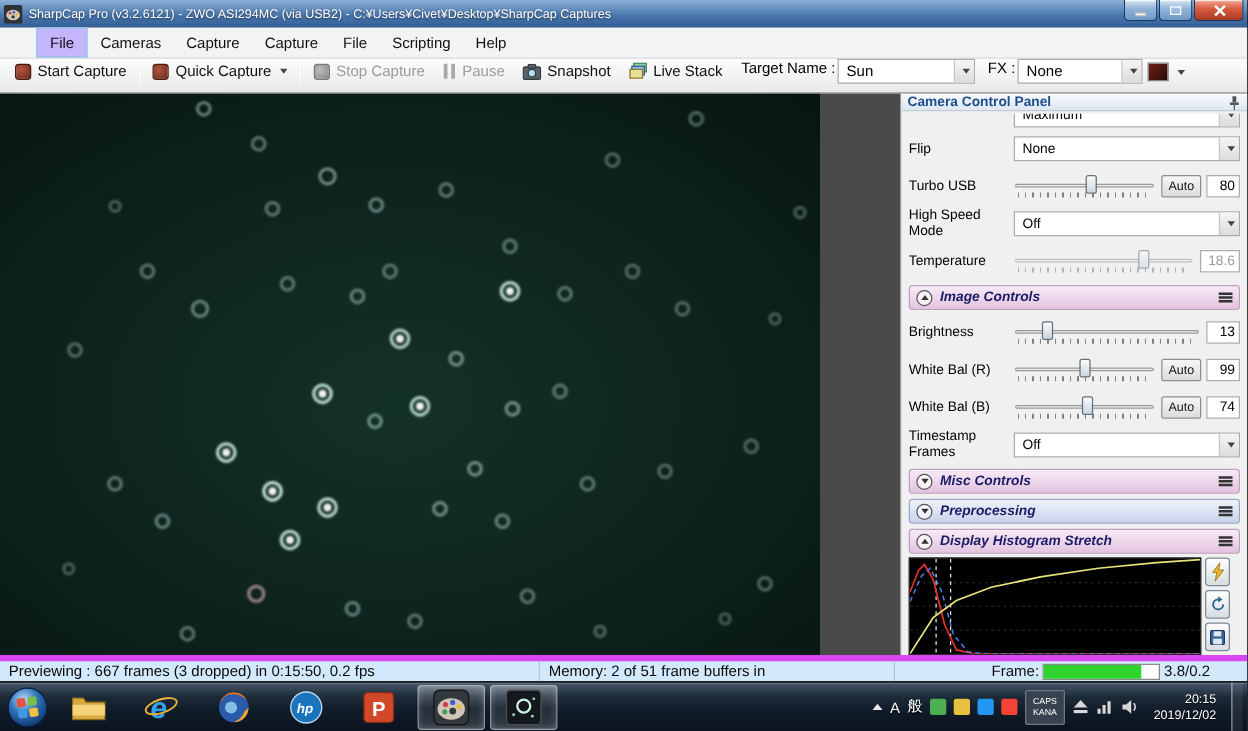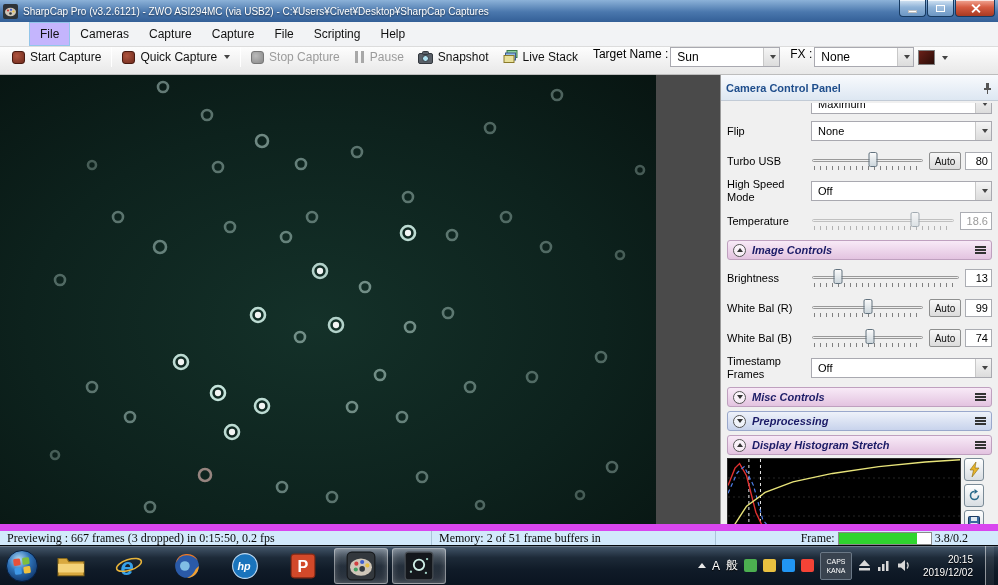--- a/index.html
+++ b/index.html
@@ -39,21 +39,21 @@
   .pause-ico { width:11px; height:12px; display:flex; gap:3px; justify-content:center; }
   .pause-ico span { width:3px; height:12px; background:#a8a8a8; }
 
   
   .main { flex:1 1 auto; display:flex; min-height:0; }
   .image-wrap { width:656px; flex:0 0 auto; background:#08130f; }
   .gap { flex:1; background:#4a4a4a; }
 
   
   .panel { width:278px; flex:0 0 auto; background:#f0f0f0; border-left:1px solid #9a9a9a; display:flex; flex-direction:column; overflow:hidden; }
-  .panel-header { height:26px; background:linear-gradient(#f8fafd,#dde7f2); border-bottom:1px solid #c2cbd6; display:flex; align-items:center; padding:0 5px; flex:0 0 auto; }
+  .panel-header { height:14px; background:linear-gradient(#f8fafd,#dde7f2); border-bottom:1px solid #c2cbd6; display:flex; align-items:center; padding:0 5px; flex:0 0 auto; }
   .panel-title { color:#1f4e8c; font-size:11px; font-weight:bold; flex:1; }
   .panel-body { flex:1; padding:2px 6px 0; overflow:hidden; }
   .clip-row { height:13px; overflow:hidden; }
   .clip-row .combo { margin-left:84px; margin-top:-9px; }
   .crow { display:flex; align-items:center; min-height:30px; }
   .crow .lbl { width:84px; font-size:11px; color:#000; line-height:1.15; padding-right:4px; }
   .crow .combo { flex:1; }
   .slider { position:relative; flex:1; height:20px; margin-right:5px; }
   .slider .track { position:absolute; left:1px; right:1px; top:8px; height:3px; background:#eee; border:1px solid #999; border-radius:2px; }
   .slider .ticks { position:absolute; left:3px; right:3px; top:15px; height:4px; background-image:repeating-linear-gradient(90deg,#808080 0,#808080 1px,transparent 1px,transparent 6px); }
@@ -73,21 +73,21 @@
   .chev.down i { border-top:4px solid #333; }
   .hamb { width:11px; height:8px; position:relative; }
   .hamb::before { content:""; position:absolute; left:0; top:0; width:11px; height:2px; background:#333; box-shadow:0 3px 0 #333, 0 6px 0 #333; }
   .hist { display:flex; margin-top:1px; height:78px; }
   .hist-canvas { width:234px; height:78px; background:#000; border:1px solid #2a2a2a; }
   .hist-svg { width:100%; height:100%; display:block; }
   .hist-btns { width:24px; display:flex; flex-direction:column; gap:3px; padding-left:3px; }
   .hbtn { width:20px; height:23px; background:linear-gradient(#fff,#d8dde2); border:1px solid #7a8a96; border-radius:3px; display:flex; align-items:center; justify-content:center; }
 
   
-  .statusbar { height:21px; background:#d2e9fb; border-top:7px solid #d946ef; display:flex; font-size:12px; color:#0a0a0a; flex:0 0 auto;font-family:Liberation Serif, serif; }
+  .statusbar { height:21px; background:#d2e9fb; border-top:5px solid #d946ef; display:flex; font-size:12px; color:#0a0a0a; flex:0 0 auto; }
   .sb-sec { height:100%; display:flex; align-items:center; padding:0 7px; border-right:1px solid #aac4d8; white-space:nowrap; overflow:hidden; }
   .sb-preview { width:432px; flex:0 0 auto; }
   .sb-memory { width:284px; flex:0 0 auto; }
   .sb-frame { flex:1; border-right:none; justify-content:flex-end; padding-right:30px; gap:3px; }
   .pbar { width:94px; height:13px; border:1px solid #8a8a8a; background:#fff; }
   .pbar .fill { height:100%; }
 
   
   .taskbar { height:40px; flex:0 0 auto; background:linear-gradient(#45586c,#1d2a38 30%,#101b28 60%,#0a1420); border-top:1px solid #05080c; box-shadow:inset 0 1px 0 rgba(255,255,255,.22); display:flex; align-items:center; padding:0 2px; }
   .orb { width:40px; height:40px; display:flex; align-items:center; justify-content:center; }

